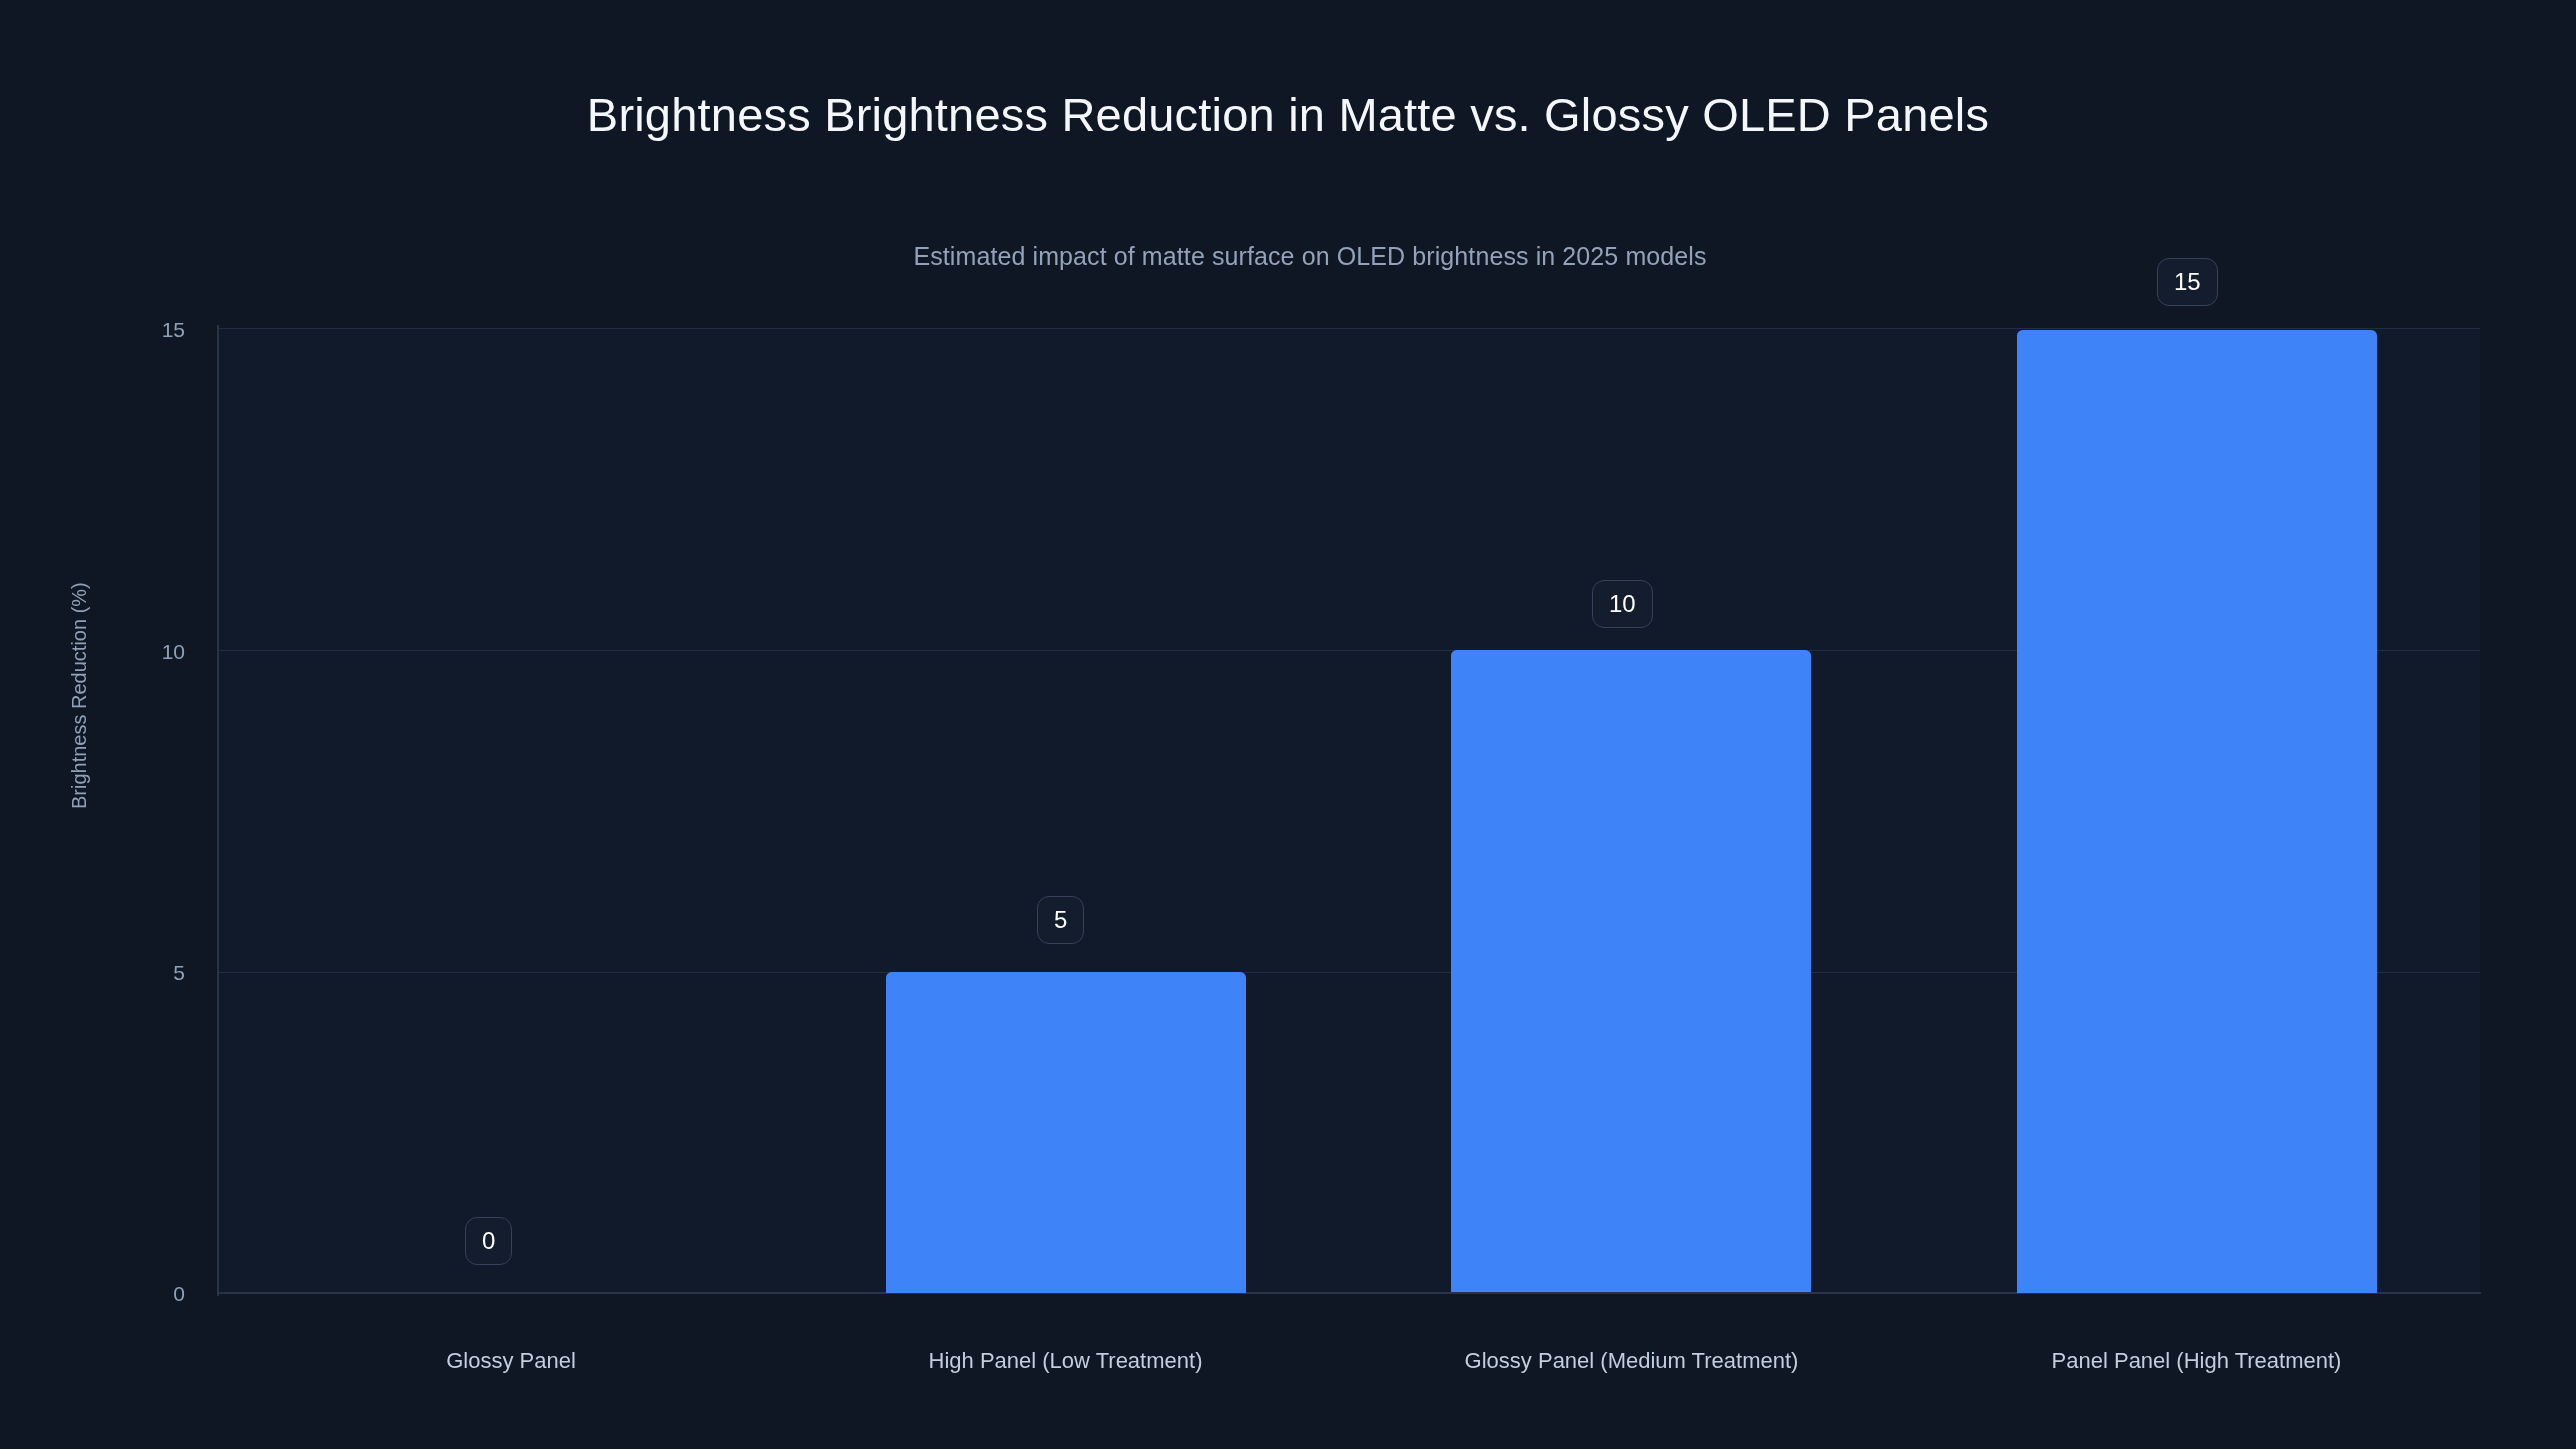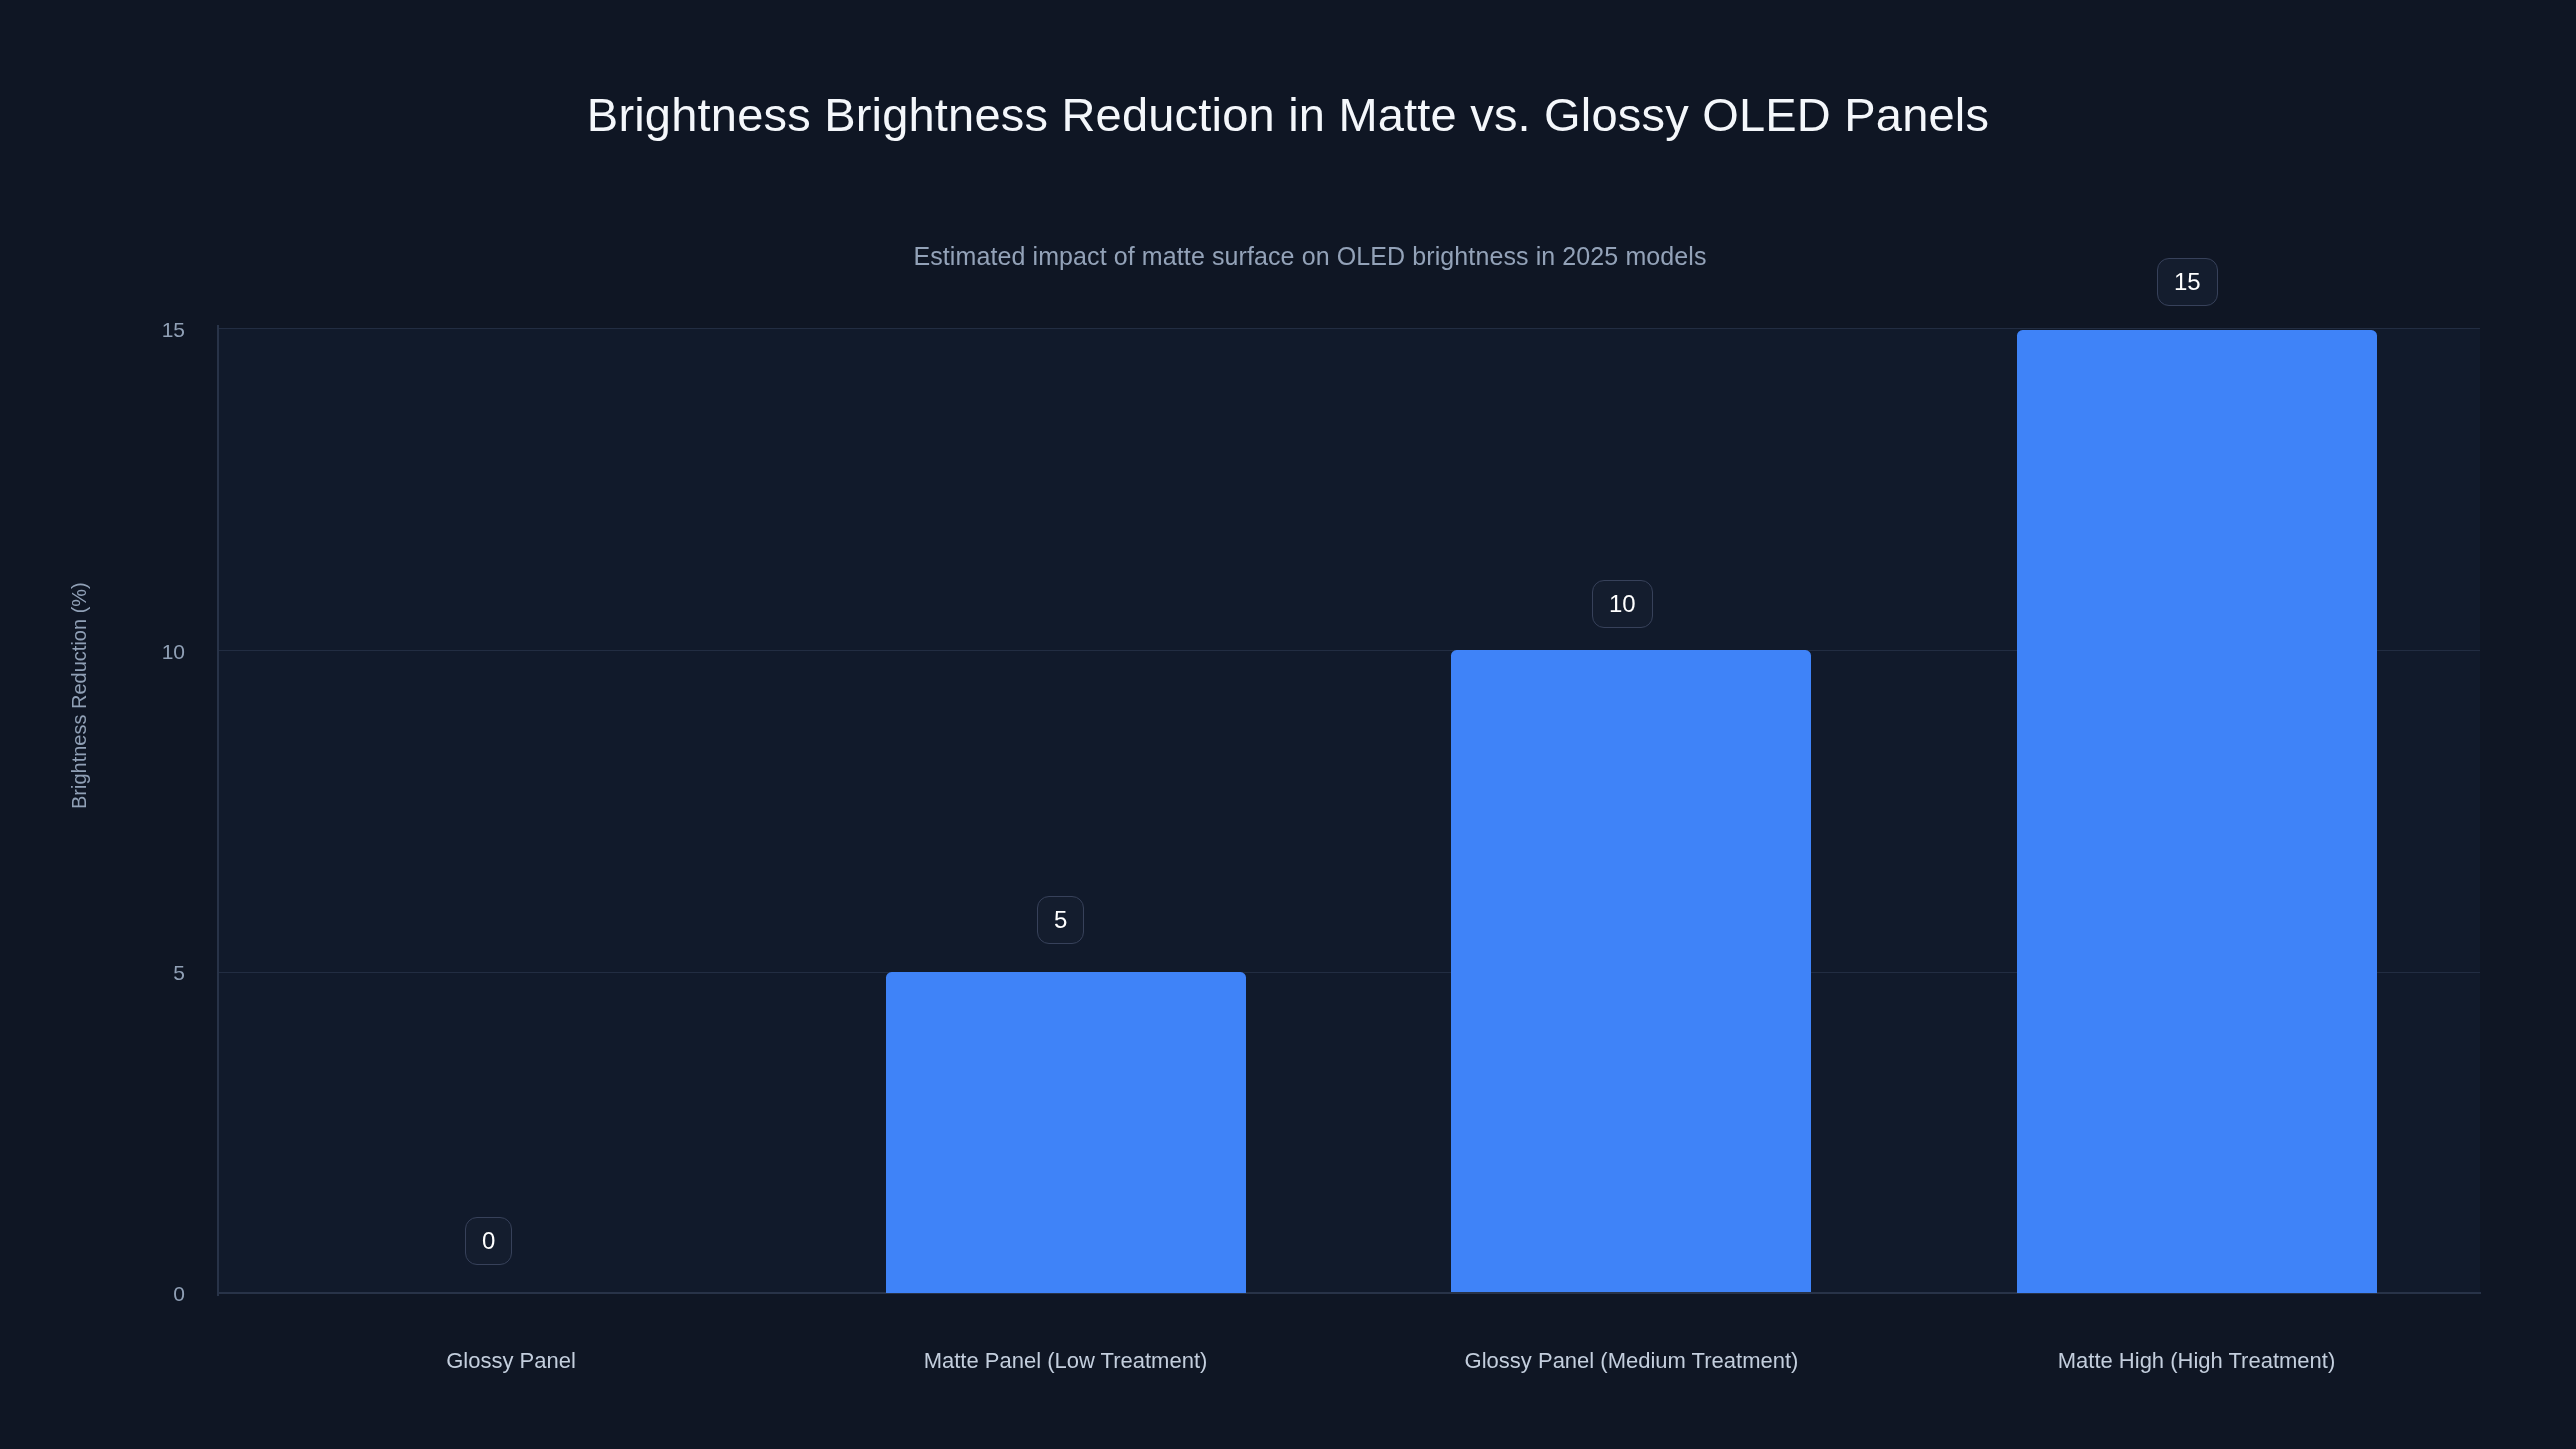--- a/index.html
+++ b/index.html
@@ -167,18 +167,18 @@
   <div class="bar" style="left:886px; top:972px; width:360px; height:321px;"></div>
   <div class="bar" style="left:1451px; top:650px;  width:360px; height:642px;"></div>
   <div class="bar" style="left:2017px; top:330px;  width:360px; height:963px;"></div>
 
   <div class="value-badge" style="left:465px;  top:1217px;">0</div>
   <div class="value-badge" style="left:1037px; top:896px;">5</div>
   <div class="value-badge" style="left:1592px; top:580px;">10</div>
   <div class="value-badge" style="left:2157px; top:258px;">15</div>
 
   <div class="x-tick-label" style="left:331px;  width:360px;">Glossy Panel</div>
-  <div class="x-tick-label" style="left:805px; width:521px;">Matte Panel (Low Treatment)</div>
+  <div class="x-tick-label" style="left:805px; width:521px;">High Panel (Low Treatment)</div>
   <div class="x-tick-label" style="left:1371px; width:521px;">Glossy Panel (Medium Treatment)</div>
-  <div class="x-tick-label" style="left:1936px; width:521px;">Matte High (High Treatment)</div>
+  <div class="x-tick-label" style="left:1936px; width:521px;">Panel Panel (High Treatment)</div>
 
 </div>
 
 
 </body></html>

